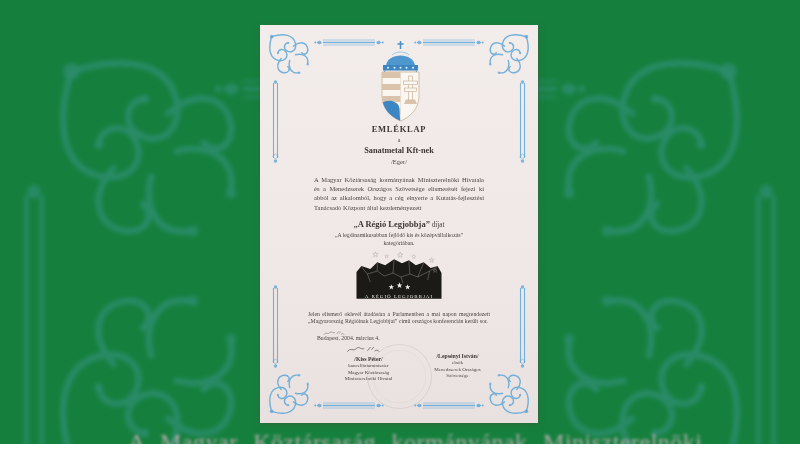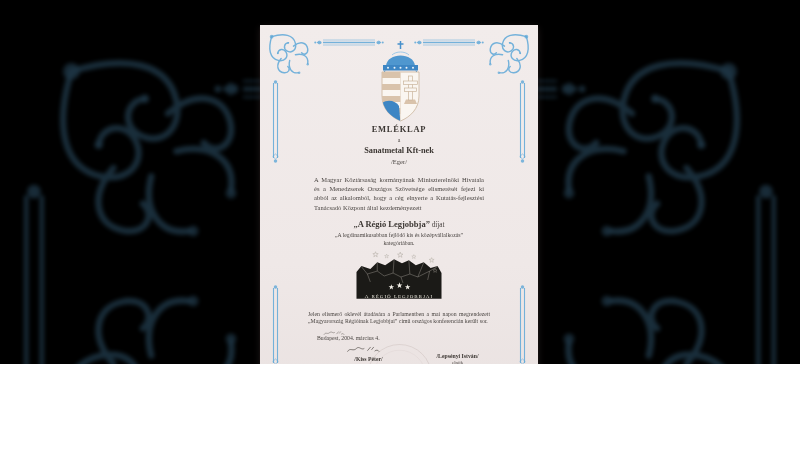--- a/index.html
+++ b/index.html
@@ -1,18 +1,18 @@
 <!DOCTYPE html>
 <html><head>
 <meta charset="utf-8">
 <style>
   html,body{margin:0;padding:0;}
   body{font-family:"Liberation Serif","DejaVu Serif",serif;}
-  #stage{position:relative;width:800px;height:364px;overflow:hidden;
-         background:#000000;}
+  #stage{position:relative;width:800px;height:444px;overflow:hidden;
+         background:#15803d;}
   
   .bg-orn{position:absolute;opacity:.32;filter:blur(2px);}
   #bg-text{position:absolute;left:128px;top:429px;width:600px;white-space:nowrap;
            font-size:24px;color:#b3abab;letter-spacing:.5px;word-spacing:9px;
            filter:blur(1.6px);}
   
   #cert{position:absolute;left:260px;top:25px;width:556px;height:796px;
         transform:scale(.5);transform-origin:0 0;
         background:linear-gradient(#f2eceb, #efe8e7 60%, #e9e1e0);
         box-shadow:0 3px 14px rgba(90,70,70,.35), 0 1px 3px rgba(90,70,70,.3);

